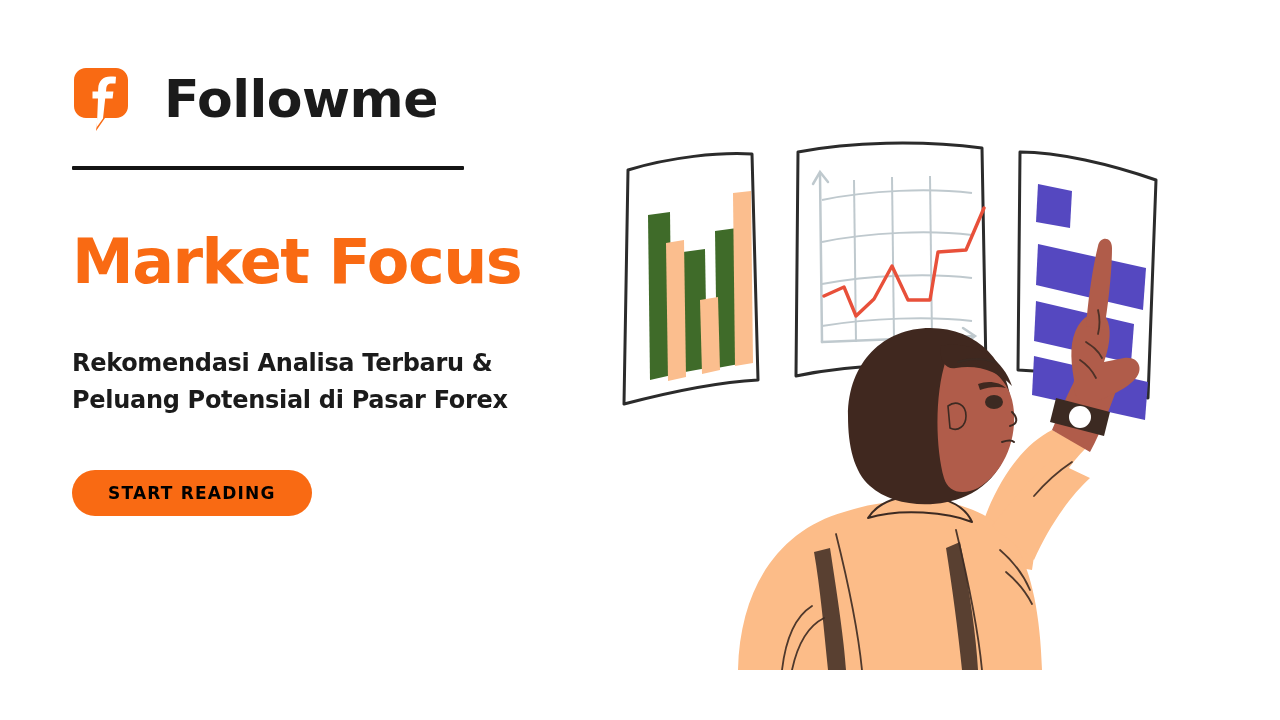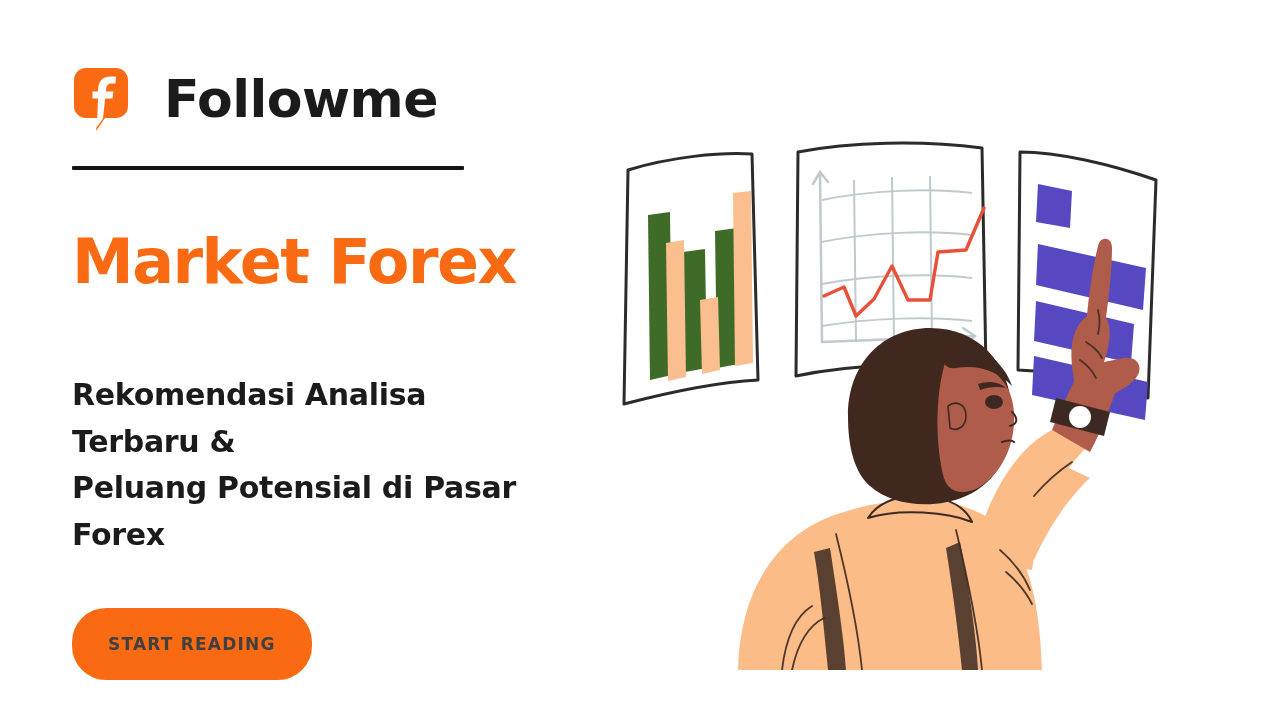--- a/index.html
+++ b/index.html
@@ -66,41 +66,41 @@
     font-family: "DejaVu Sans", sans-serif;
     font-weight: 700;
     font-size: 62px;
     line-height: 1.15;
     letter-spacing: -1.5px;
     max-width: 470px;
   }
 
   
   .subtitle {
-    margin-top: 75px;
+    margin-top: 48px;
     color: #1b1b1b;
     font-family: "DejaVu Sans", sans-serif;
     font-weight: 700;
-    font-size: 30px;
+    font-size: 24px;
     line-height: 1.55;
     letter-spacing: -0.3px;
     max-width: 480px;
   }
 
   
   .cta {
     margin-top: 50px;
     display: inline-flex;
     align-items: center;
     justify-content: center;
     background: #F96A13;
-    color: #404040;
+    color: #000000;
     border: none;
     border-radius: 34px;
-    height: 72px;
+    height: 46px;
     padding: 16px 36px;
     font-family: "DejaVu Sans", sans-serif;
     font-weight: 700;
     font-size: 17px;
     letter-spacing: 1.2px;
     cursor: pointer;
   }
 
   
   .illustration {
@@ -125,21 +125,21 @@
           <path d="M14 2 H44 C50.6 2 56 7.4 56 14 V40 C56 46.6 50.6 52 44 52 H33 L24 65 L25.6 52 H14 C7.4 52 2 46.6 2 40 V14 C2 7.4 7.4 2 14 2 Z" fill="#F96A13"></path>
           <path d="M38.5 10.5 C31 10.5 26.5 15 26.2 22.5 L26.1 25.5 H20.5 V32.5 H26 L25.2 52.5 L24.2 62 L31 52.5 L33.2 32.5 H40.6 L41.4 25.5 H34 L34.2 23.4 C34.4 19.6 36 17.6 39.4 17.6 H43.5 L44 10.7 C42.3 10.55 40.3 10.5 38.5 10.5 Z" fill="#ffffff"></path>
         </svg>
       </span>
       <span class="logo-word">Followme</span>
     </div>
 
     <div class="divider"></div>
 
     <div class="headline">
-      <div>Market Forex</div>
+      <div>Market Focus</div>
     </div>
 
     <div class="subtitle">
       <div>Rekomendasi Analisa Terbaru &amp;</div>
       <div>Peluang Potensial di Pasar Forex</div>
     </div>
 
     <div>
       <button class="cta" type="button">START READING</button>
     </div>

